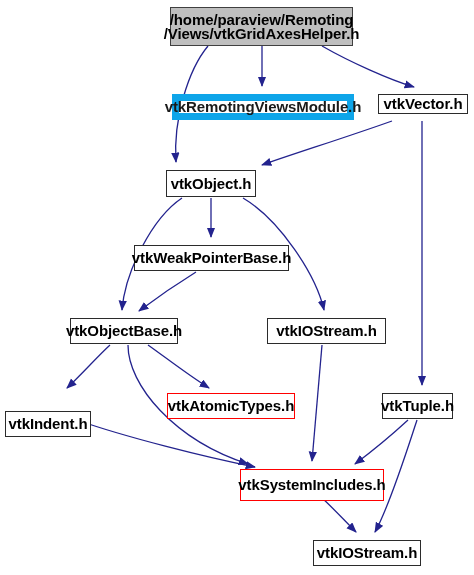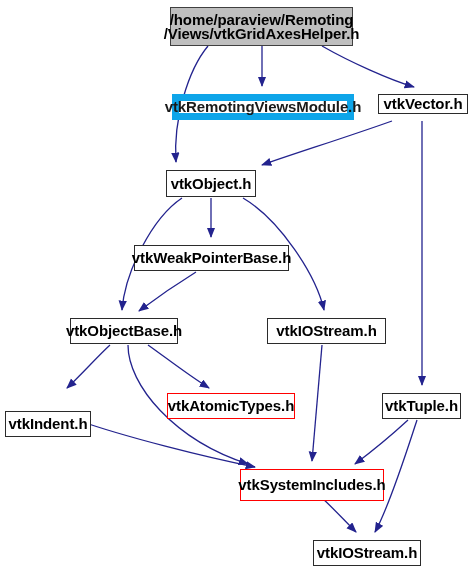--- a/index.html
+++ b/index.html
@@ -89,17 +89,17 @@
       <div class="node root" style="left: 170px; top: 7px; width: 183px; height: 39px;">/home/paraview/Remoting
 /Views/vtkGridAxesHelper.h</div>
       <div class="node grayborder" style="left: 172px; top: 94px; width: 182px; height: 26px;">vtkRemotingViewsModule.h</div>
       <div class="node blackborder" style="left: 378px; top: 94px; width: 90px; height: 20px;">vtkVector.h</div>
       <div class="node blackborder" style="left: 166px; top: 170px; width: 90px; height: 27px;">vtkObject.h</div>
       <div class="node blackborder" style="left: 134px; top: 245px; width: 155px; height: 26px;">vtkWeakPointerBase.h</div>
       <div class="node blackborder" style="left: 70px; top: 318px; width: 108px; height: 26px;">vtkObjectBase.h</div>
       <div class="node blackborder" style="left: 267px; top: 318px; width: 119px; height: 26px;">vtkIOStream.h</div>
       <div class="node blackborder" style="left: 5px; top: 411px; width: 86px; height: 26px;">vtkIndent.h</div>
       <div class="node redborder" style="left: 167px; top: 393px; width: 128px; height: 26px;">vtkAtomicTypes.h</div>
-      <div class="node blackborder" style="left: 382px; top: 393px; width: 79px; height: 26px;">vtkTuple.h</div>
+      <div class="node blackborder" style="left: 382px; top: 393px; width: 71px; height: 26px;">vtkTuple.h</div>
       <div class="node redborder" style="left: 240px; top: 469px; width: 144px; height: 32px;">vtkSystemIncludes.h</div>
       <div class="node blackborder" style="left: 313px; top: 540px; width: 108px; height: 26px;">vtkIOStream.h</div>
     </div>
 </div>
 
 </body></html>

